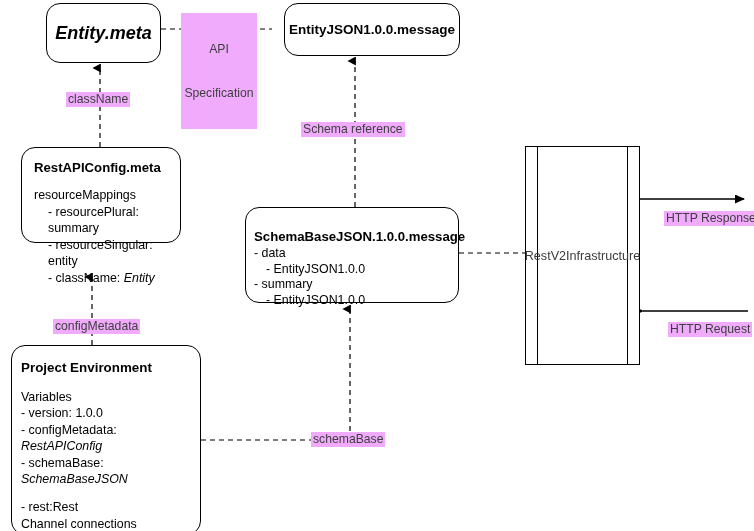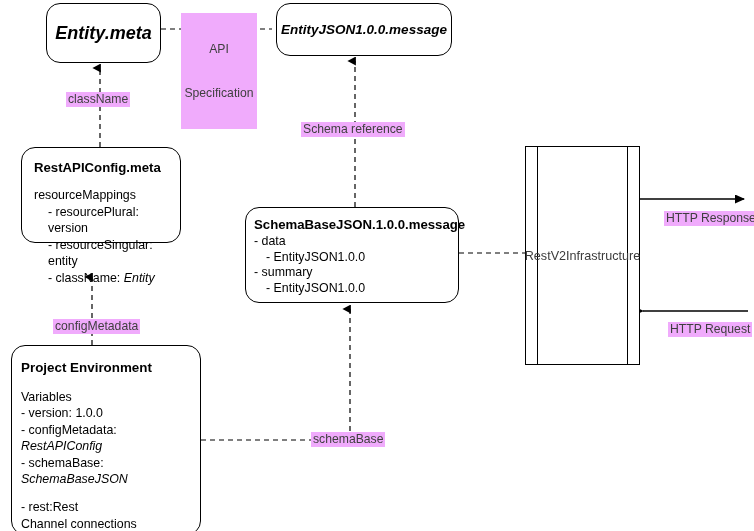--- a/index.html
+++ b/index.html
@@ -19,37 +19,37 @@
 
   
   #entity-meta{left:46px;top:3px;width:115px;height:60px;}
   #entity-meta .t{
     position:absolute;left:0;top:0;width:100%;height:100%;
     display:flex;align-items:center;justify-content:center;
     font-size:18px;font-weight:bold;font-style:italic;
   }
 
   
-  #entity-json{left:276px;top:3px;width:176px;height:53px;font-style:italic;}
+  #entity-json{left:284px;top:3px;width:176px;height:53px;}
   #entity-json .t{
     position:absolute;left:0;top:0;width:100%;height:100%;
     display:flex;align-items:center;justify-content:center;
     font-size:13.5px;font-weight:bold;
   }
 
   
   #rest-api-config{left:21px;top:147px;width:160px;height:96px;padding:12px 0 0 12px;}
   #rest-api-config .title{font-size:13.2px;font-weight:bold;margin-bottom:12px;}
   #rest-api-config .line{font-size:12.4px;line-height:16.5px;}
   #rest-api-config .ind{padding-left:14px;}
   #rest-api-config .it{font-style:italic;}
 
   
   #schema-base{left:245px;top:207px;width:214px;height:96px;padding:9px 0 0 8px;}
-  #schema-base .title{font-size:13.2px;font-weight:bold;margin-bottom:2px;}
+  #schema-base .title{font-size:13.2px;font-weight:bold;margin-bottom:2px;margin-top:12px;}
   #schema-base .line{font-size:12.4px;line-height:15.5px;}
   #schema-base .ind{padding-left:12px;}
 
   
   #project-env{left:11px;top:345px;width:190px;height:190px;padding:14px 0 0 9px;}
   #project-env .title{font-size:13.4px;font-weight:bold;margin-bottom:14px;}
   #project-env .line{font-size:12.4px;line-height:16.4px;}
   #project-env .it{font-style:italic;}
   #project-env .gap{height:12px;}
 
@@ -123,21 +123,21 @@
     <div class="t">Entity.meta</div>
   </div>
 
   <div class="node rounded" id="entity-json">
     <div class="t">EntityJSON1.0.0.message</div>
   </div>
 
   <div class="node rounded" id="rest-api-config">
     <div class="title">RestAPIConfig.meta</div>
     <div class="line">resourceMappings</div>
-    <div class="line ind">-  resourcePlural: version</div>
+    <div class="line ind">-  resourcePlural: summary</div>
     <div class="line ind">-  resourceSingular: entity</div>
     <div class="line ind"><span>-  className: </span><span class="it">Entity</span></div>
   </div>
 
   <div class="node rounded" id="schema-base">
     <div class="title">SchemaBaseJSON.1.0.0.message</div>
     <div class="line">- data</div>
     <div class="line ind">- EntityJSON1.0.0</div>
     <div class="line">- summary</div>
     <div class="line ind">- EntityJSON1.0.0</div>

